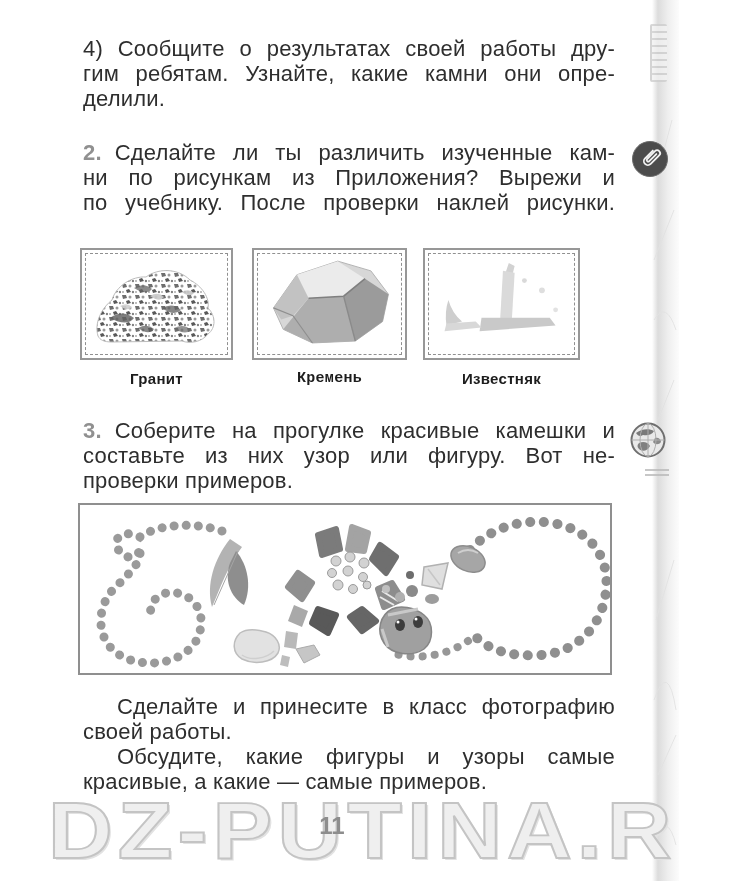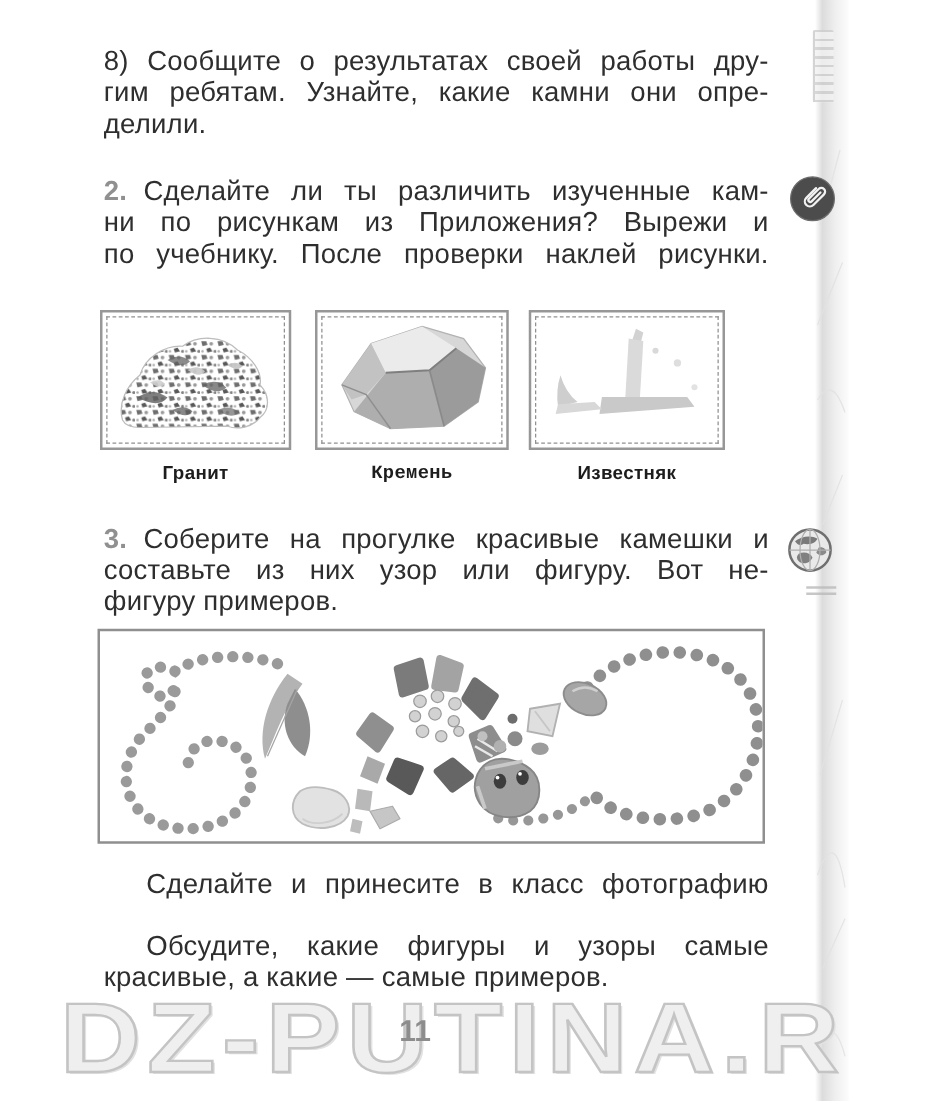--- a/index.html
+++ b/index.html
@@ -51,21 +51,21 @@
     color:#efefef;-webkit-text-stroke:2px #c4c4c4;
     text-shadow:2px 2px 0 #e2e2e2;
   }
   .page-num{position:absolute;left:315px;top:812px;width:34px;text-align:center;
     font-weight:bold;font-size:24px;color:#8d8d8d;z-index:3;}
 </style>
 </head>
 <body>
 
 <div class="col" id="intro" style="top:36px">
-  <div class="line jl">8) Сообщите о результатах своей работы дру-</div>
+  <div class="line jl">4) Сообщите о результатах своей работы дру-</div>
   <div class="line jl">гим ребятам. Узнайте, какие камни они опре-</div>
   <div class="line ll">делили.</div>
 </div>
 
 <div class="col" id="task2" style="top:140px">
   <div class="line jl"><span class="tnum">2.</span><span>Сделайте ли ты различить изученные кам-</span></div>
   <div class="line jl">ни по рисункам из Приложения? Вырежи и</div>
   <div class="line jl">по учебнику. После проверки наклей рисунки.</div>
 </div>
 
@@ -120,21 +120,21 @@
   <span class="dash"></span>
 </div>
 
 <div class="stone-label" id="label-granite">Гранит</div>
 <div class="stone-label" id="label-flint">Кремень</div>
 <div class="stone-label" id="label-limestone">Известняк</div>
 
 <div class="col" id="task3" style="top:418px">
   <div class="line jl"><span class="tnum">3.</span><span>Соберите на прогулке красивые камешки и</span></div>
   <div class="line jl">составьте из них узор или фигуру. Вот не-</div>
-  <div class="line ll">фигуру примеров.</div>
+  <div class="line ll">проверки примеров.</div>
 </div>
 
 <div class="examples">
   <svg viewBox="0 0 530 168">
 
     <g opacity="1">
       <path d="M142 26 C112 16 76 20 60 32 C44 24 32 32 38 44 C44 56 60 54 60 42 C62 60 48 68 38 80 C18 96 14 128 34 146 C58 166 102 160 116 136 C128 114 118 92 97 88 C80 85 68 96 71 112" fill="none" stroke="#9a9a9a" stroke-width="9" stroke-dasharray="0.1 12" stroke-linecap="round"></path>
       <path d="M150 34 C134 54 126 80 132 102 C140 84 148 60 162 42 Z" fill="#b3b3b3"></path>
       <path d="M156 46 C168 60 172 82 164 100 C150 92 144 74 150 58 Z" fill="#8e8e8e"></path>
       <path d="M134 100 L158 46" stroke="#a5a5a5" stroke-width="1"></path>
@@ -185,20 +185,21 @@
       <ellipse cx="320" cy="120" rx="5" ry="6" fill="#3c3c3c"></ellipse>
       <ellipse cx="338" cy="117" rx="5" ry="6" fill="#3c3c3c"></ellipse>
       <circle cx="318" cy="117" r="1.5" fill="#ffffff"></circle>
       <circle cx="336" cy="114" r="1.5" fill="#ffffff"></circle>
     </g>
   </svg>
 </div>
 
 <div class="col" id="closing1" style="top:694px">
   <div class="line jl indent">Сделайте и принесите в класс фотографию</div>
+  <div class="line ll">своей работы.</div>
 </div>
 <div class="col" id="closing2" style="top:744px">
   <div class="line jl indent">Обсудите, какие фигуры и узоры самые</div>
   <div class="line ll">красивые, а какие — самые примеров.</div>
 </div>
 
 <div class="edge-strip">
   <svg viewBox="0 0 27 881">
     <g stroke="#e2e2e2" stroke-width="1" fill="none" opacity=".9">
       <path d="M4 180 L20 120"></path>

